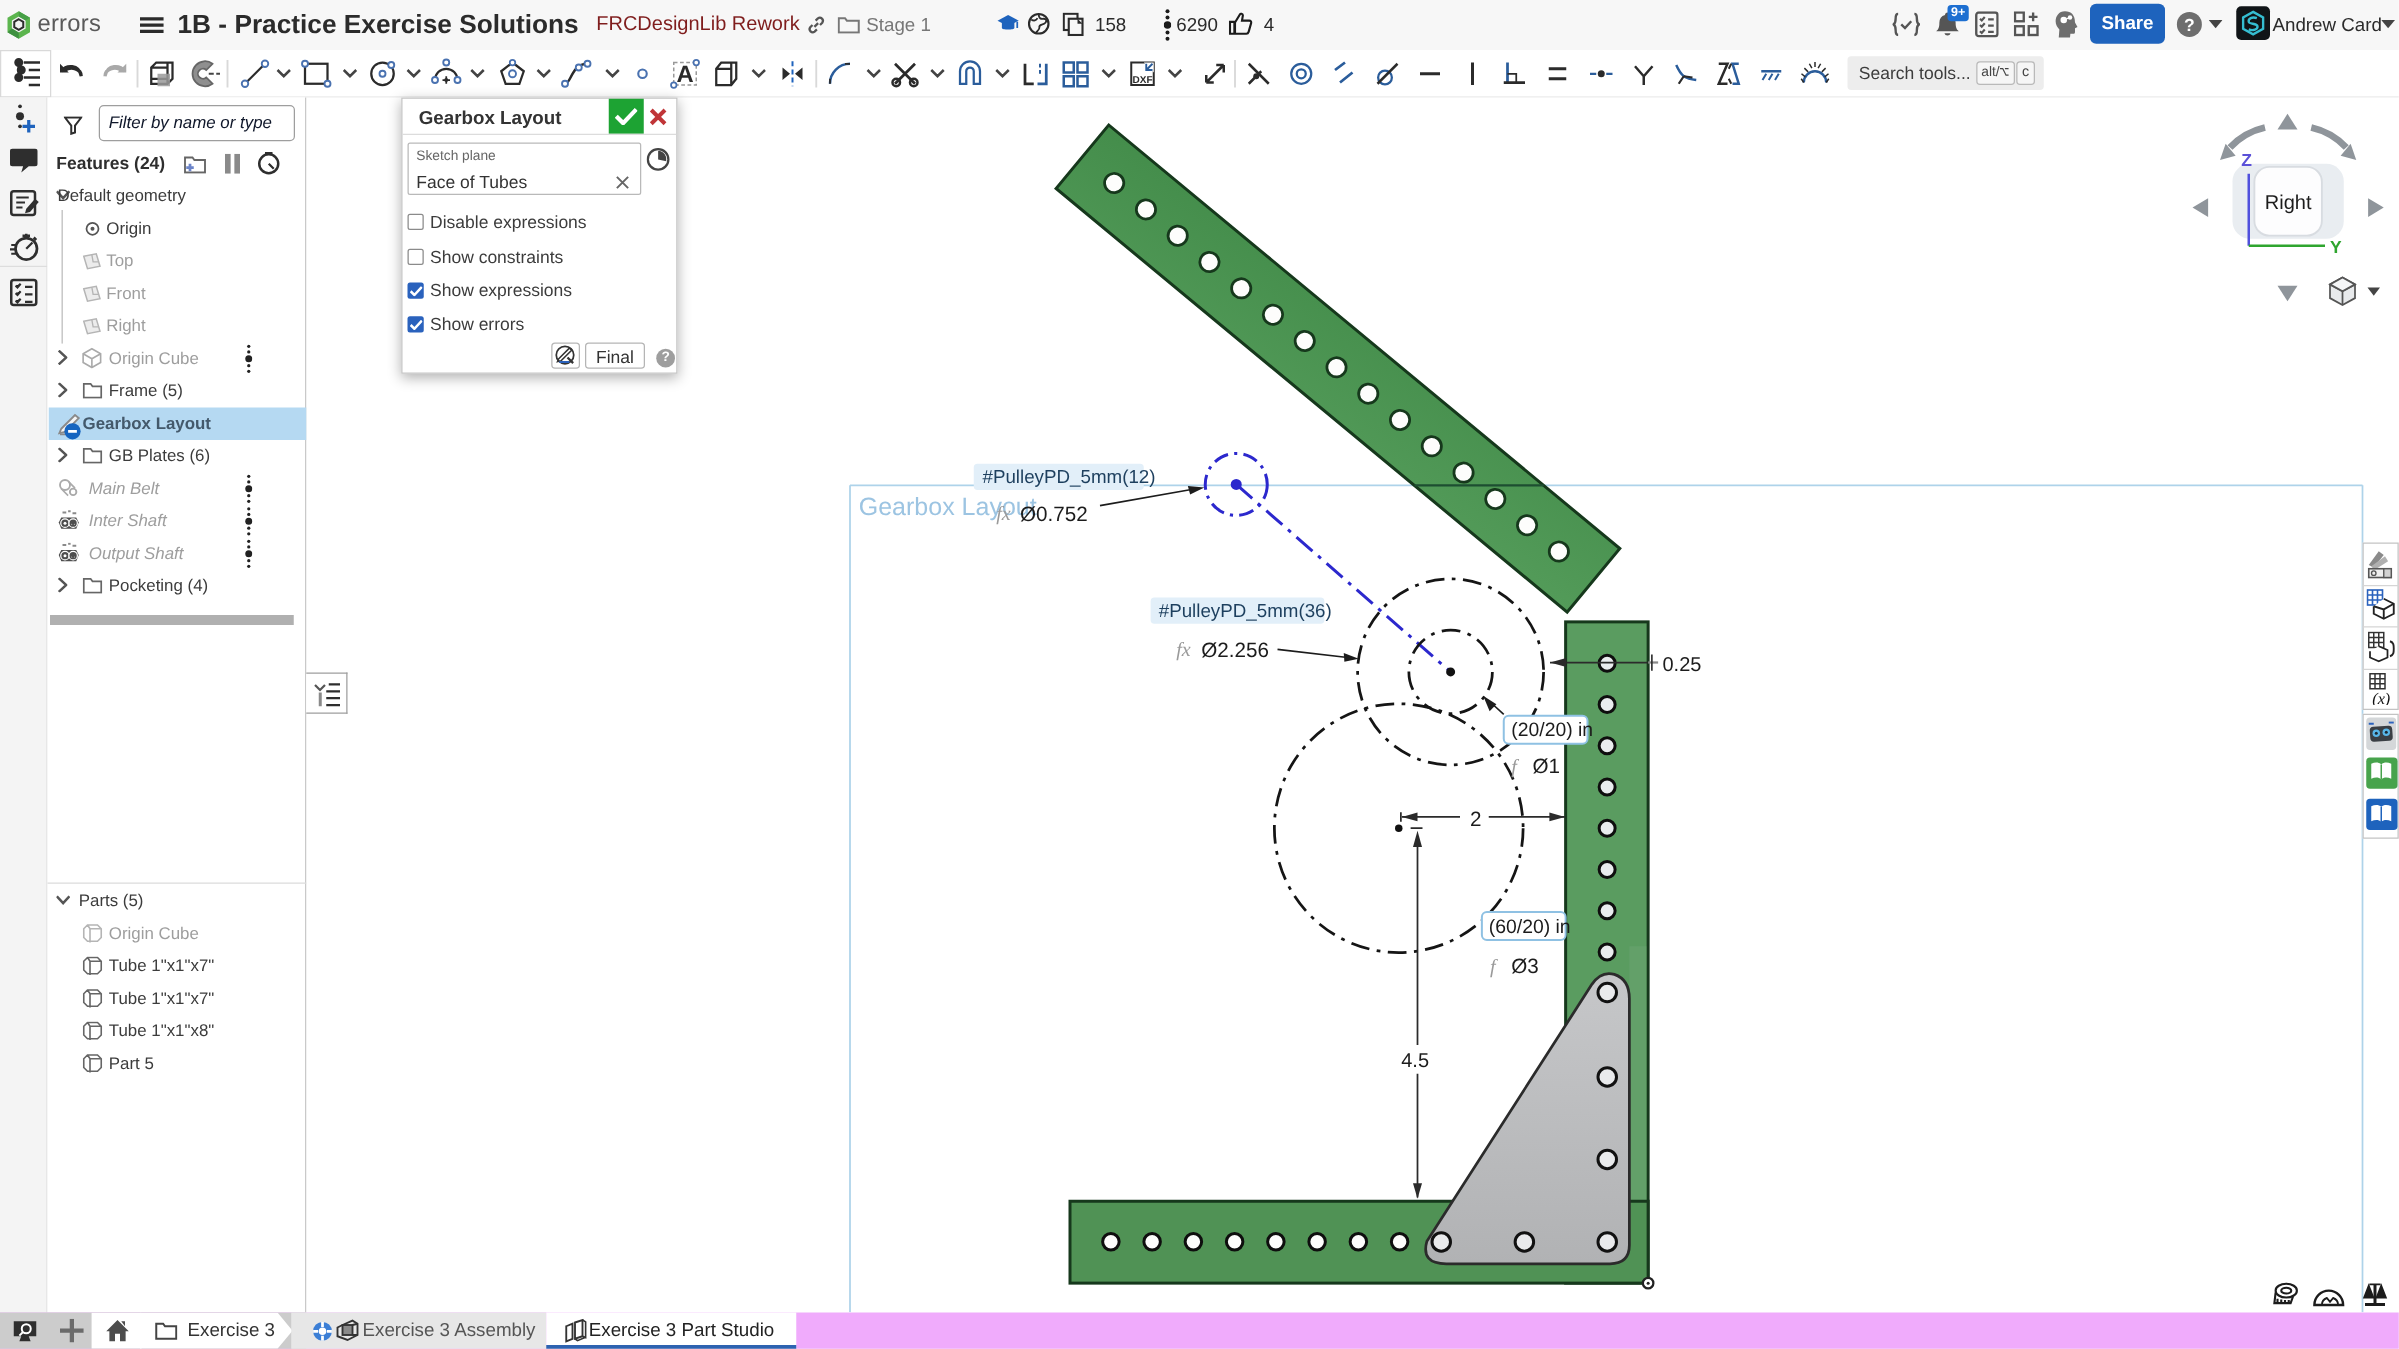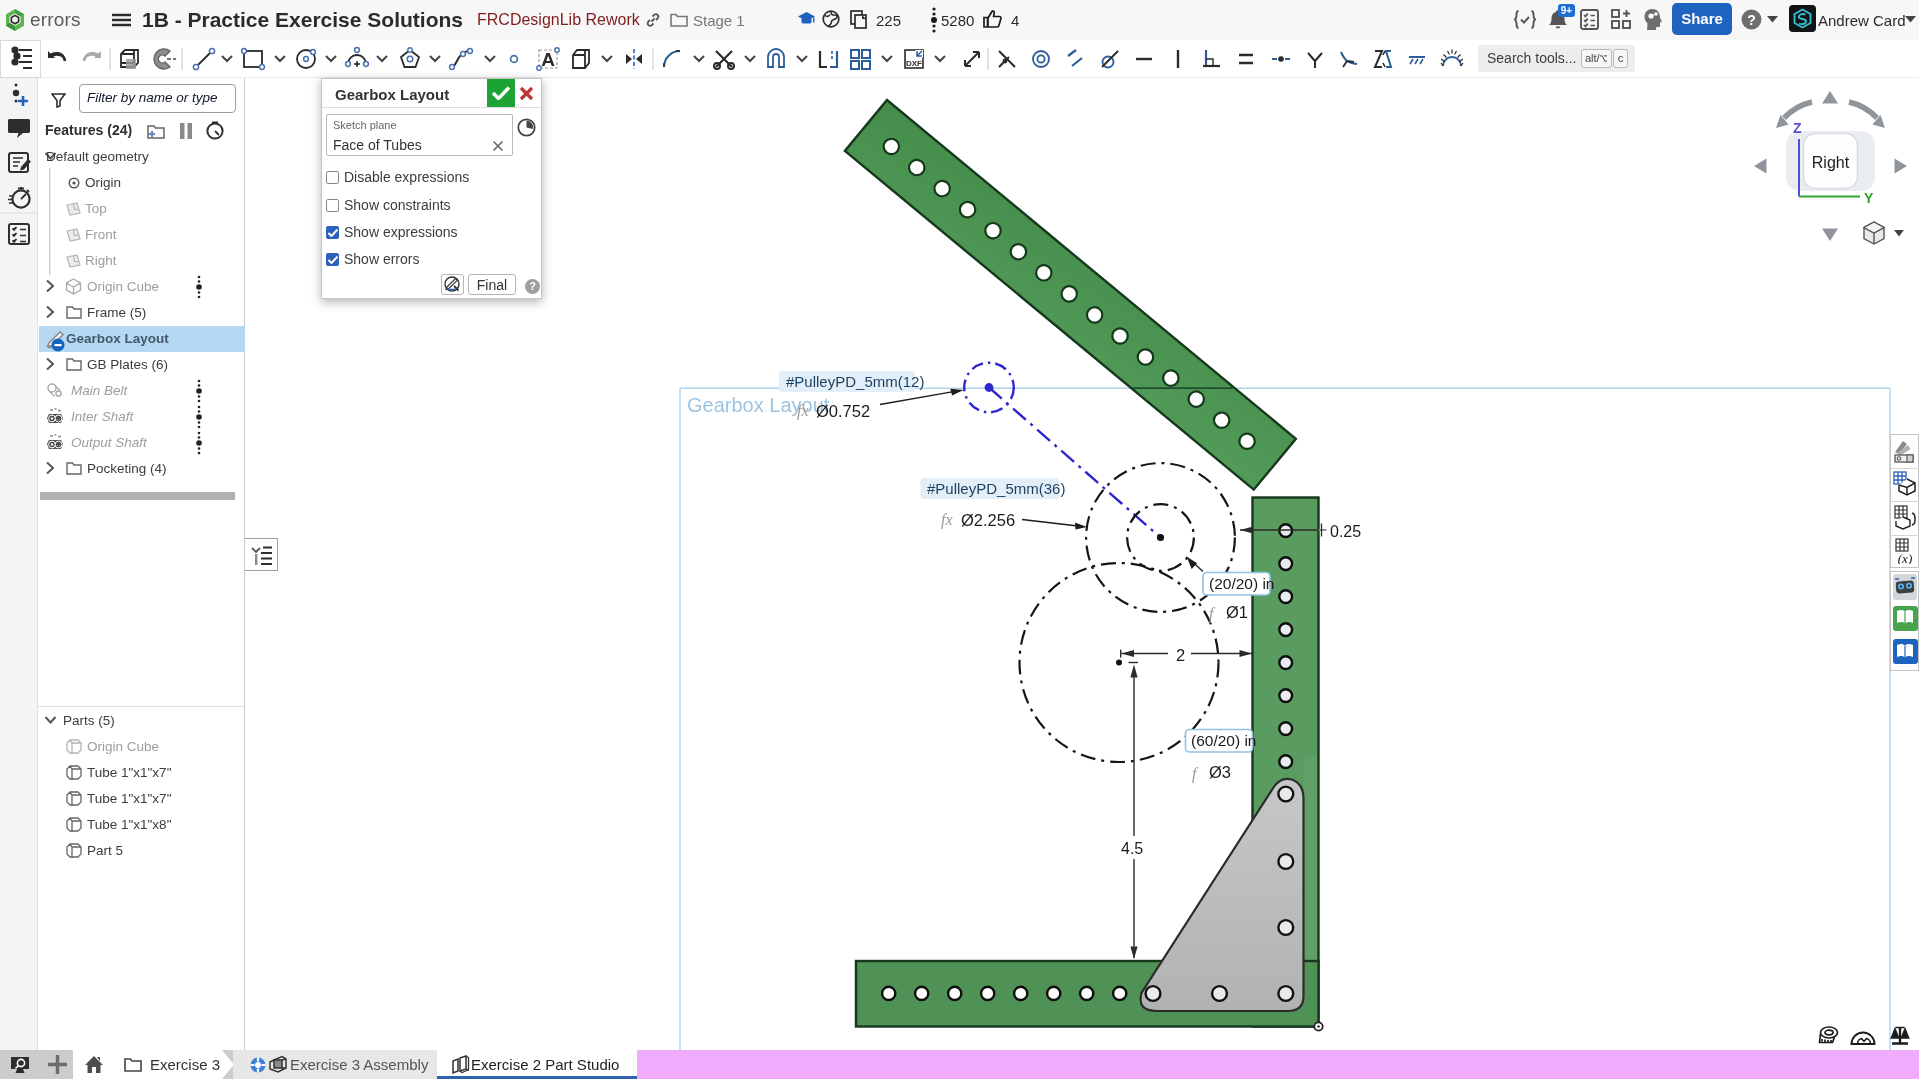--- a/index.html
+++ b/index.html
@@ -240,31 +240,31 @@
     </svg>
 <svg class="abs" style="left:822px;top:10px" width="18" height="18" viewBox="0 0 18 18">
       <circle cx="9" cy="9" r="7.8" fill="none" stroke="#2b2b2b" stroke-width="1.7"></circle>
       <path d="M3 5.5 c2 1.5 4 1 5-1 M9 1.5 c0 3 1.5 4 4 3.5 2 0 2.5 1.5 1.5 3 -2 2.5 -5.5 1 -5 4 .3 2 -2 2.7 -3.5 5" fill="none" stroke="#2b2b2b" stroke-width="1.5"></path>
     </svg>
 <svg class="abs" style="left:850px;top:10px" width="18" height="19" viewBox="0 0 18 19">
       <rect x="1" y="1" width="11" height="13" fill="#f7f7f7" stroke="#2b2b2b" stroke-width="1.7"></rect>
       <rect x="5" y="5" width="11" height="13" fill="#f7f7f7" stroke="#2b2b2b" stroke-width="1.7"></rect>
       <path d="M12 5 l4 4 h-4 Z" fill="#2b2b2b"></path>
     </svg>
-<span class="abs" style="left:876px;top:12px;font-size:15px;color:#2b2b2b">225</span>
+<span class="abs" style="left:876px;top:12px;font-size:15px;color:#2b2b2b">158</span>
 <svg class="abs" style="left:931px;top:7px" width="6" height="26" viewBox="0 0 6 26">
       <g fill="#1b1b1b">
         <circle cx="3" cy="2" r="1.6"></circle>
         <circle cx="3" cy="7" r="1.6"></circle>
         <circle cx="3" cy="13" r="3"></circle>
         <circle cx="3" cy="19" r="1.6"></circle>
         <circle cx="3" cy="24" r="1.6"></circle>
       </g>
     </svg>
-<span class="abs" style="left:941px;top:12px;font-size:15px;color:#2b2b2b">5280</span>
+<span class="abs" style="left:941px;top:12px;font-size:15px;color:#2b2b2b">6290</span>
 <svg class="abs" style="left:983px;top:9px" width="20" height="20" viewBox="0 0 20 20">
       <path d="M1 8.5 h3.5 V18 H1 Z M5 9 L9 2.5 c.4-.9 2.3-.6 2.3 .8 L10.6 7.5 h5.8 c1.2 0 1.8 1 1.5 2 l-2 7 c-.3 1-.8 1.5-1.8 1.5 H5 Z" fill="none" stroke="#1b1b1b" stroke-width="1.7"></path>
     </svg>
 <span class="abs" style="left:1011px;top:12px;font-size:15px;color:#2b2b2b">4</span>
 <svg class="abs" style="left:1514px;top:10px" width="22" height="19" viewBox="0 0 22 19">
       <g stroke="#555" stroke-width="1.9" fill="none">
         <path d="M4.5 1 C2.5 1 2.5 3 2.5 5 c0 2 0 3.5 -1.7 4.5 1.7 1 1.7 2.5 1.7 4.5 0 2 0 4 2 4"></path>
         <path d="M17.5 1 c2 0 2 2 2 4 0 2 0 3.5 1.7 4.5 -1.7 1 -1.7 2.5 -1.7 4.5 0 2 0 4 -2 4"></path>
         <path d="M7 9.5 l3 3 5-5.5"></path>
       </g>
@@ -880,14 +880,14 @@
       <path d="M14 5 l4 -1 M14 13 L18 13" stroke="#333" stroke-width="1.5"></path>
     </svg>
 <span class="abs" style="left:290px;top:6px;font-size:15px;color:#555">Exercise 3 Assembly</span>
 <div class="abs" style="left:437px;top:0;width:200px;height:29px;background:#fff"></div>
 <div class="abs" style="left:437px;top:26px;width:200px;height:3px;background:#2d62b0"></div>
 <svg class="abs" style="left:451px;top:5px" width="19" height="20" viewBox="0 0 19 20">
       <path d="M2 6 L7 4 V16 L2 18 Z" fill="none" stroke="#333" stroke-width="1.5"></path>
       <path d="M9 3 L15 1 V14 L9 16 Z" fill="none" stroke="#333" stroke-width="1.5"></path>
       <path d="M15 1 l2.5 1.5 V15 L15 14 M9 16 l2 1.5 6 -2.5" fill="none" stroke="#333" stroke-width="1.3"></path>
     </svg>
-<span class="abs" style="left:471px;top:6px;font-size:15px;color:#222">Exercise 2 Part Studio</span>
+<span class="abs" style="left:471px;top:6px;font-size:15px;color:#222">Exercise 3 Part Studio</span>
 </div>
 
 </body></html>

